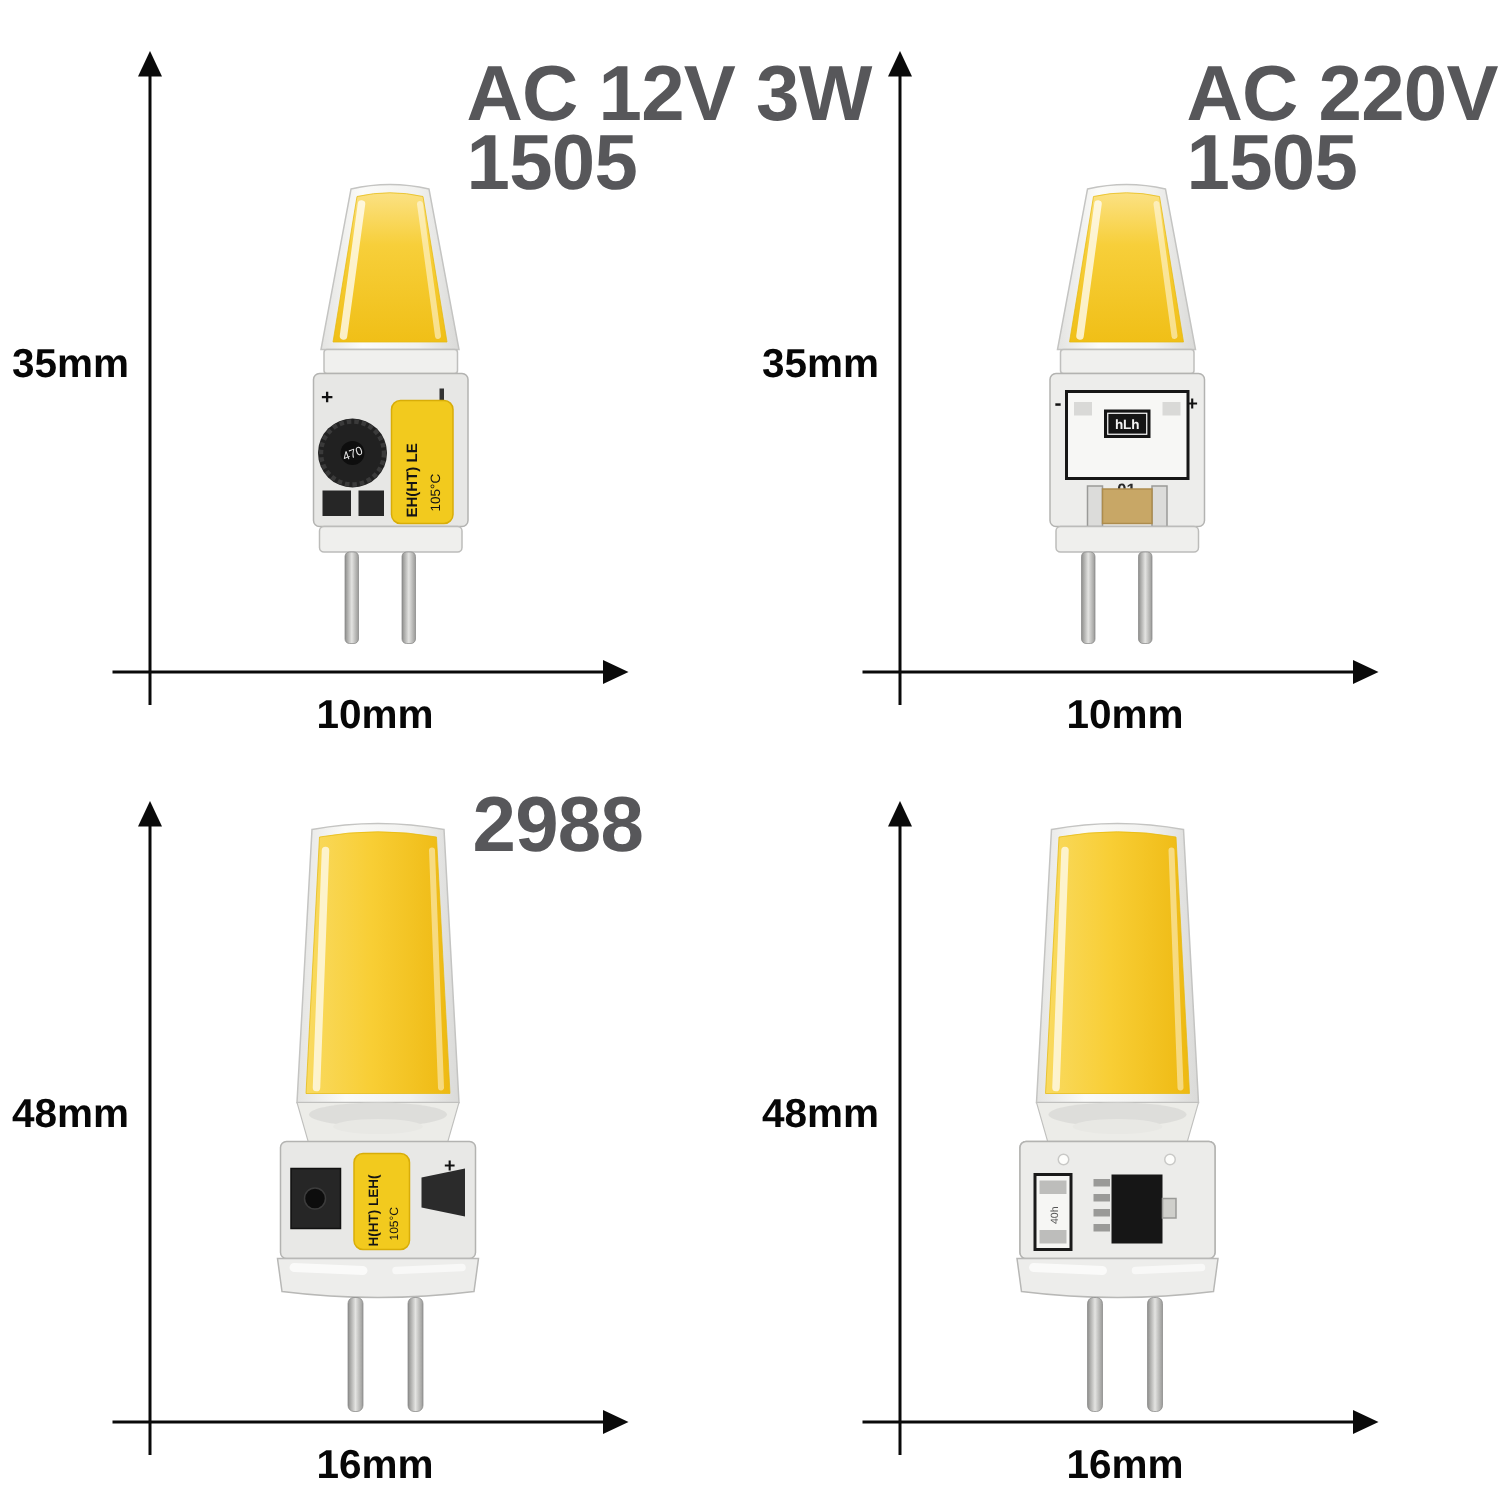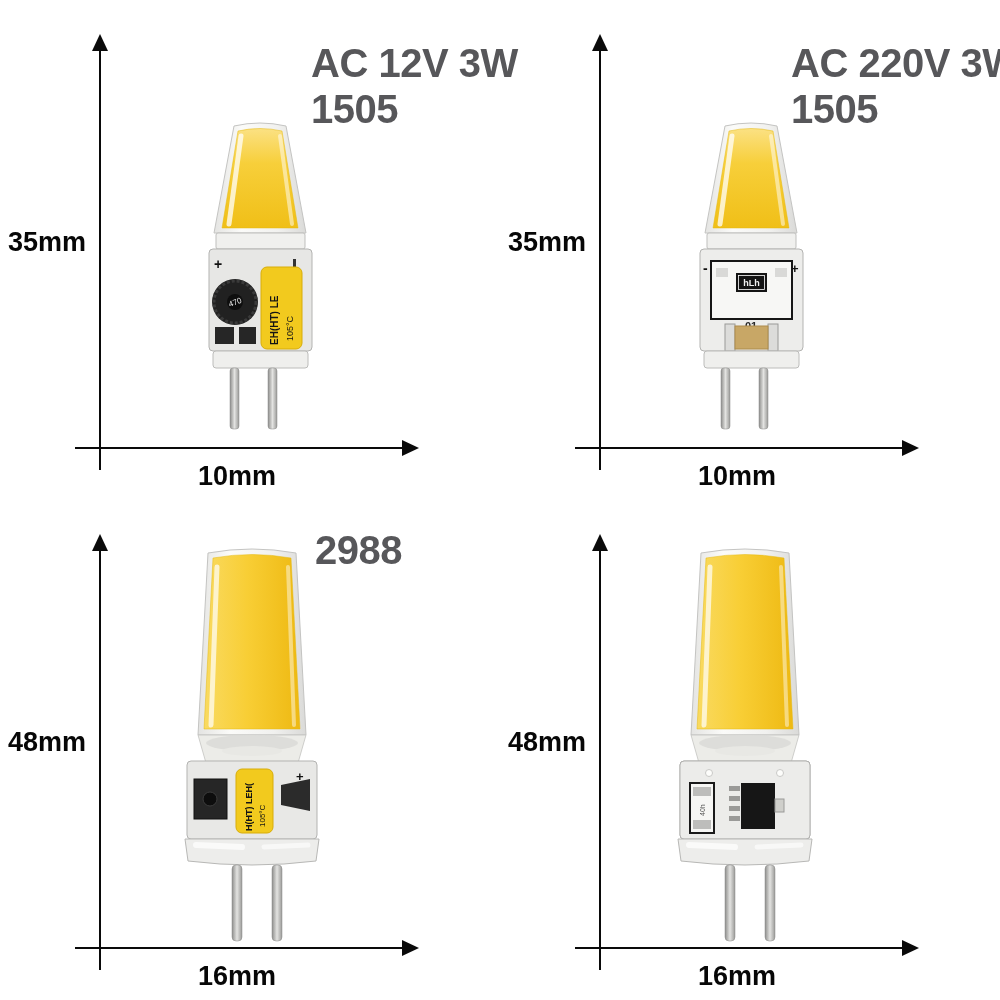--- a/index.html
+++ b/index.html
@@ -1,23 +1,23 @@
 <!DOCTYPE html>
 <html><head>
 <meta charset="utf-8">
 <style>
   html,body{margin:0;padding:0;background:#ffffff}
   .stage{position:relative;width:1000px;height:1000px;background:#ffffff;
          font-family:"Liberation Sans",sans-serif;overflow:hidden}
   .panel{position:absolute;width:500px;height:500px}
-  .title{position:absolute;color:#57575a;font-size:40px;font-weight:600;
+  .title{position:absolute;color:#57575a;font-size:52px;font-weight:600;
          line-height:46px;letter-spacing:-0.5px;white-space:nowrap}
   .dim{position:absolute;color:#070707;font-weight:bold;font-size:27px}
   .height-label{left:8px;top:227px;width:78px;text-align:center}
-  .width-label{left:198px;top:461px;width:104px;}
+  .width-label{left:198px;top:461px;width:104px;text-align:center}
   .vline{position:absolute;left:99px;top:48px;width:2px;height:422px;background:#0a0a0a}
   .vhead{position:absolute;left:92px;top:34px;width:0;height:0;
          border-left:8px solid transparent;border-right:8px solid transparent;
          border-bottom:17px solid #0a0a0a}
   .hline{position:absolute;left:75px;top:447px;width:330px;height:2px;background:#0a0a0a}
   .hhead{position:absolute;left:402px;top:440px;width:0;height:0;
          border-top:8px solid transparent;border-bottom:8px solid transparent;
          border-left:17px solid #0a0a0a}
   .bulb{position:absolute}
   svg text{font-family:"Liberation Sans",sans-serif}

